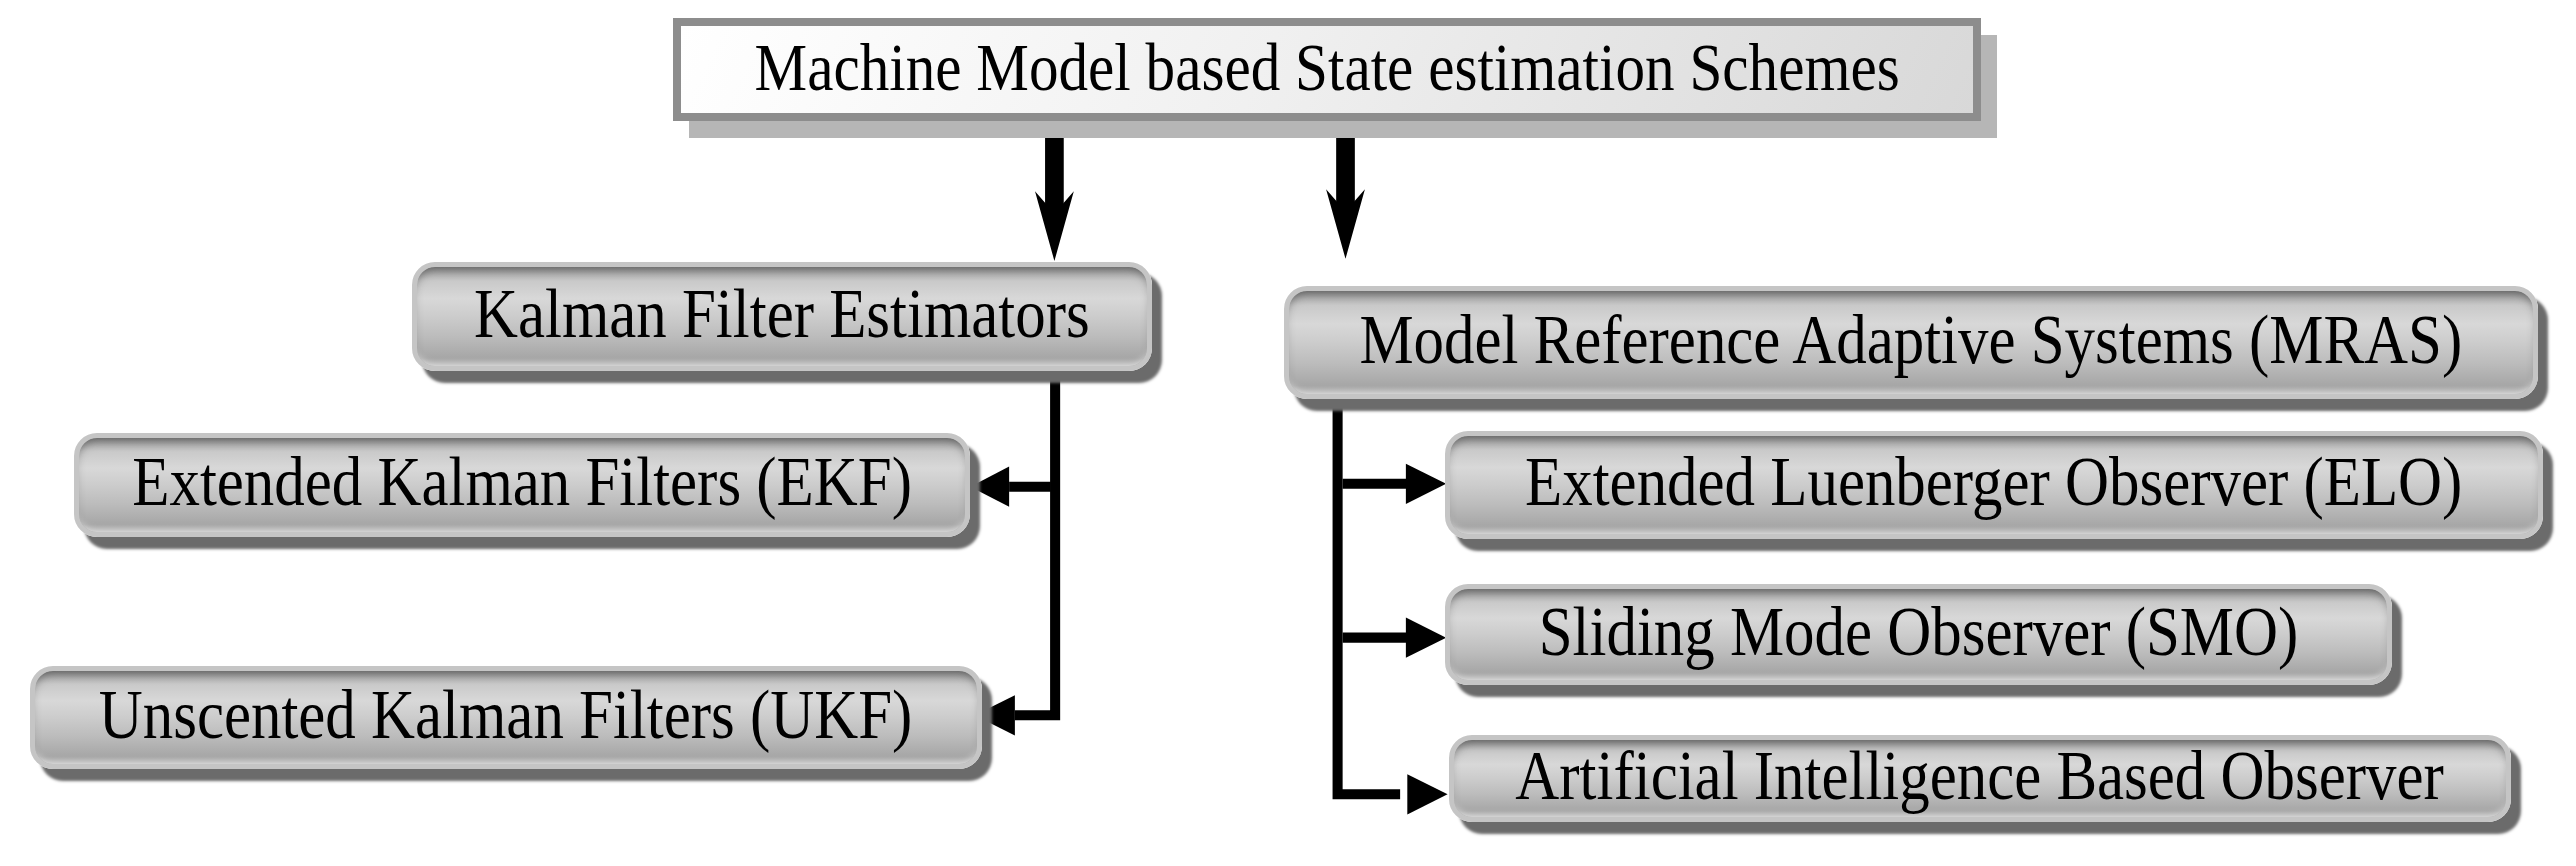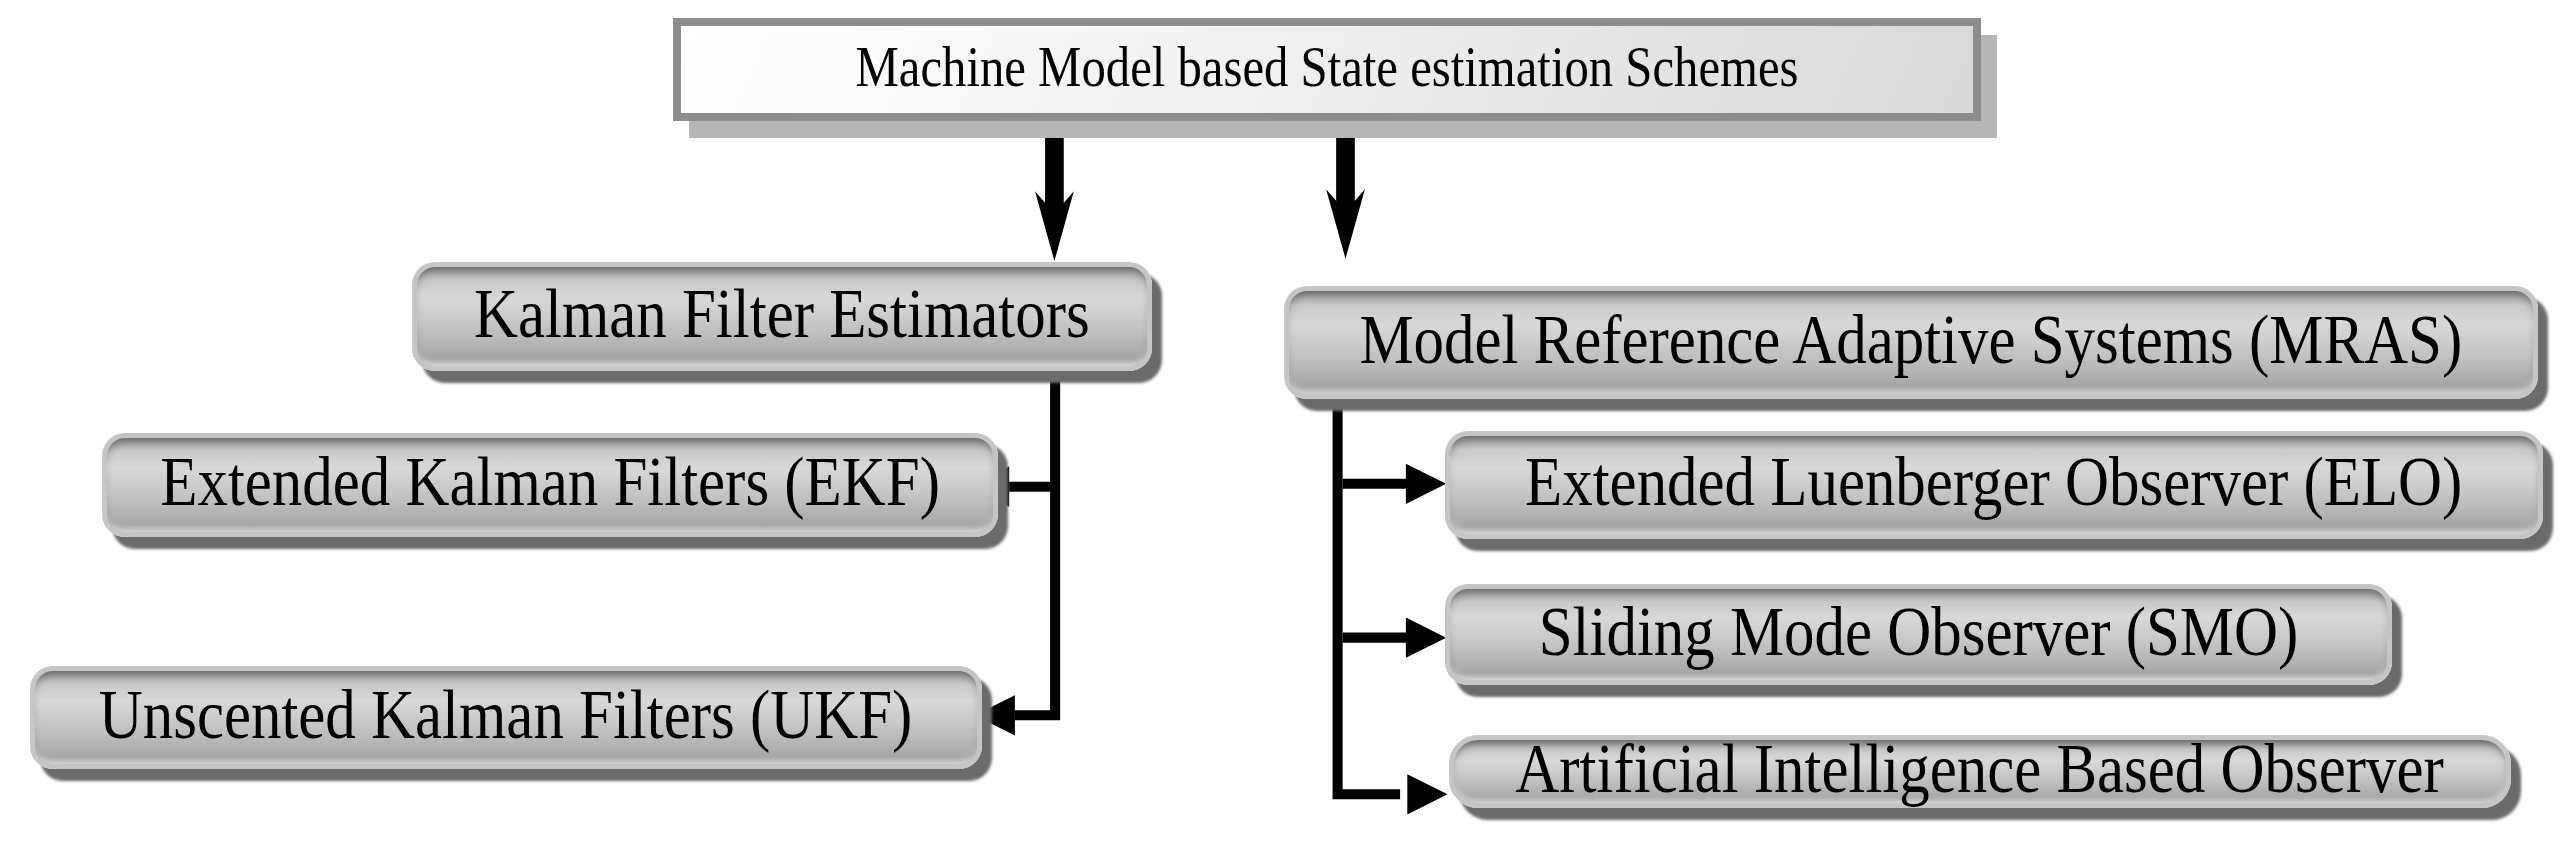--- a/index.html
+++ b/index.html
@@ -41,39 +41,39 @@
     box-shadow: 10px 11.5px 2.9px #6b6b6b,
                 inset 0 7.2px 10px -4.3px rgba(40,40,40,0.55),
                 inset 0 -5.7px 7.2px -4.3px rgba(255,255,255,0.65);
     font-size: 70px;
   }
   .root-node {
     border: 8.6px solid #8d8d8d;
     border-radius: 0;
     background: linear-gradient(115deg, #ffffff 0%, #f0f0f0 45%, #d8d8d8 100%);
     box-shadow: 16px 17px 0 #b6b6b6;
-    font-size: 56px;
+    font-size: 68px;
   }
   .node-label {
     display: block;
     white-space: nowrap;
     transform: scaleX(0.87);
     transform-origin: center;
     line-height: 1;
     padding-bottom: 5.8px;
   }
   
   #node-root    { left: 673px;  top: 18px;   width: 1308px; height: 103px; }
   #node-kalman  { left: 412px;  top: 262px;  width: 740px; height: 109px; }
   #node-mras    { left: 1284px; top: 260px;  width: 1254px; height: 113px; margin-top: 26px; }
-  #node-ekf     { left: 74px;  top: 433px;  width: 896px; height: 104px; margin-left: 28px; }
+  #node-ekf     { left: 74px;  top: 433px;  width: 896px; height: 104px; }
   #node-ukf     { left: 30px;   top: 666px;  width: 952px; height: 103px; }
   #node-elo     { left: 1445px; top: 431px;  width: 1098px; height: 108px; }
   #node-smo     { left: 1445px; top: 584px;  width: 947px; height: 101px; }
-  #node-ai      { left: 1449px; top: 735px; width: 1062px; height: 73px; border-radius: 29px; }
+  #node-ai      { left: 1449px; top: 735px; width: 1062px; height: 87px; }
 </style>
 </head>
 <body>
 
 <div class="canvas">
 
   <svg class="connectors" viewBox="0 0 3584 1206" xmlns="http://www.w3.org/2000/svg">
 
     <g fill="#000000" stroke="#000000">
       <line x1="1467" y1="166" x2="1467" y2="300" stroke-width="26"></line>

